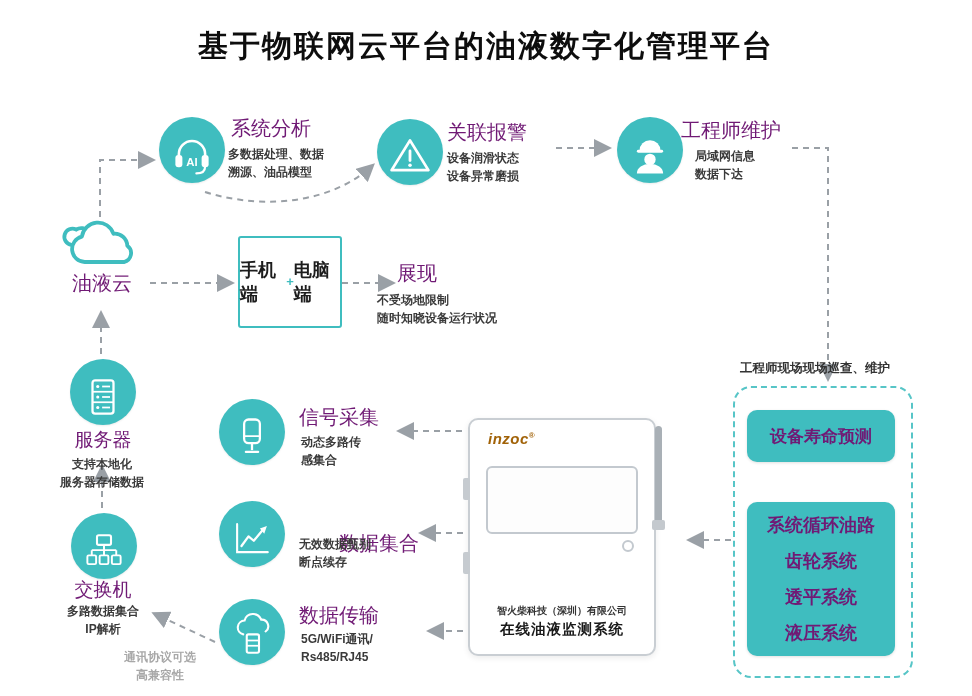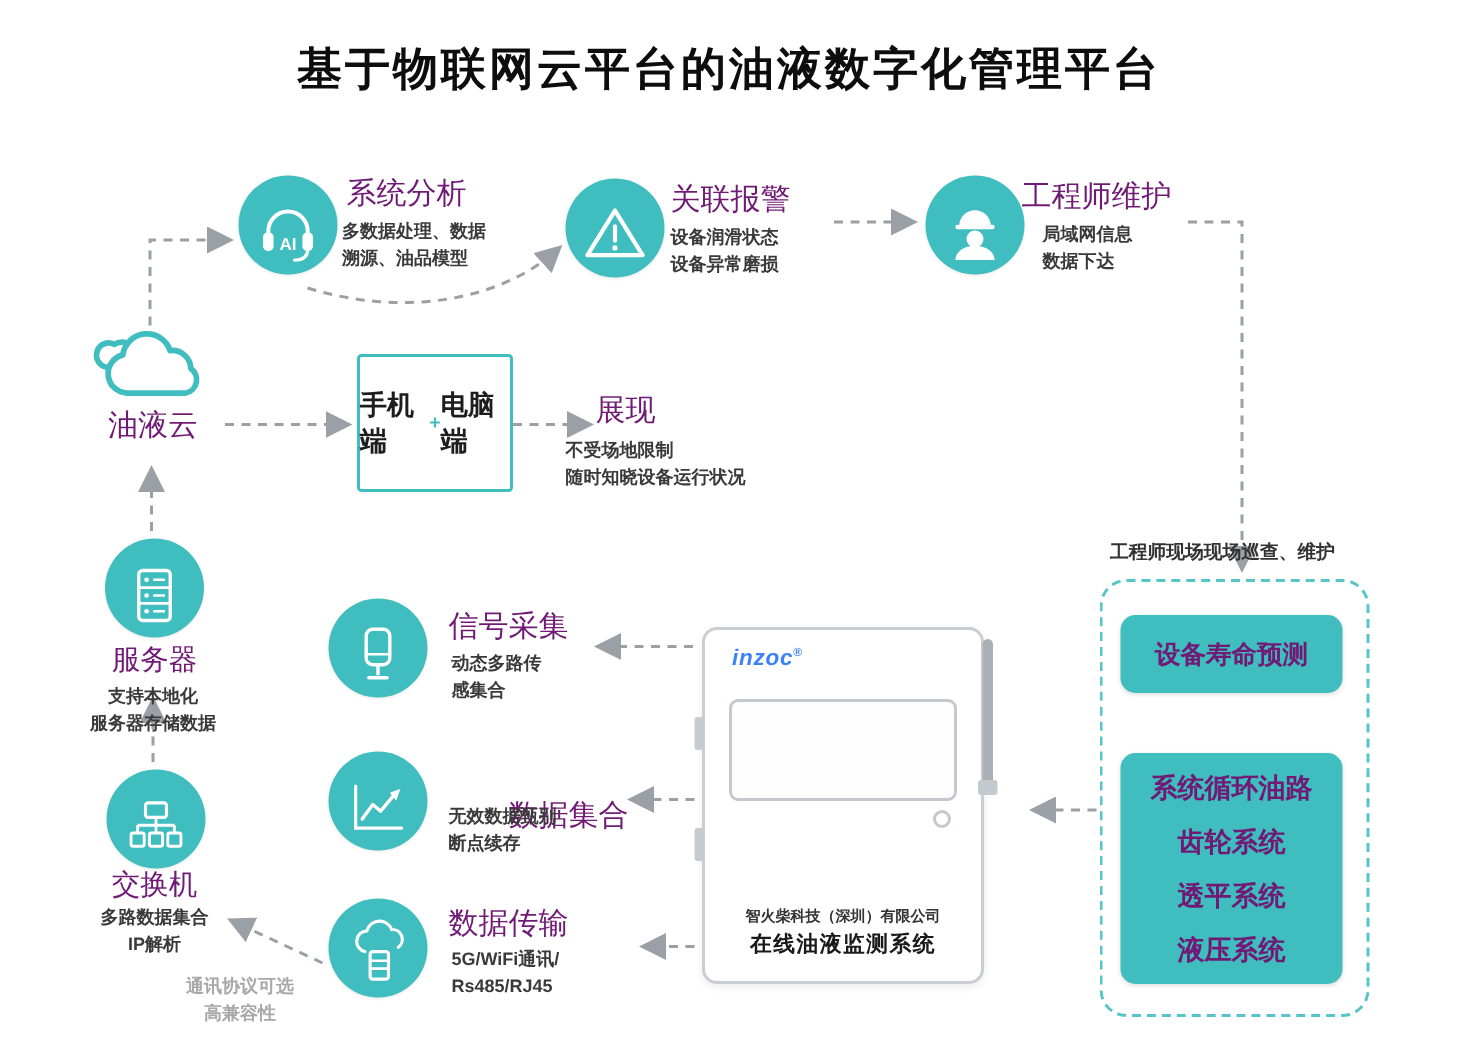--- a/index.html
+++ b/index.html
@@ -13,21 +13,21 @@
   .node-label{position:absolute;font-size:20px;font-weight:400;color:#701a75;white-space:nowrap;}
   .node-desc{position:absolute;font-size:12px;font-weight:600;color:#3a3a3a;line-height:18px;white-space:pre-line;}
   .center{text-align:center;}
   .gray-note{color:#a8a8a8;font-weight:600;}
   .tbox{position:absolute;left:238px;top:236px;width:100px;height:88px;border:2px solid #3FBDBF;
         border-radius:3px;background:#fff;display:flex;flex-direction:row;align-items:center;justify-content:center;}
   .tbox .t{font-size:18px;font-weight:800;color:#1d1d1d;line-height:24px;}
   .tbox .plus{color:#3FBDBF;font-size:13px;font-weight:800;line-height:12px;}
   .device{position:absolute;left:468px;top:418px;width:184px;height:234px;background:#fff;
           border:2px solid #c9ced3;border-radius:10px;box-shadow:0 2px 6px rgba(0,0,0,.08);}
-  .device .logo{position:absolute;left:18px;top:10px;font-size:15px;font-weight:800;color:#3b82f6;
+  .device .logo{position:absolute;left:18px;top:10px;font-size:15px;font-weight:800;color:#a16207;
                 letter-spacing:.5px;font-style:italic;}
   .device .logo sup{font-size:8px;font-style:normal;}
   .device .screen{position:absolute;left:16px;top:46px;width:148px;height:64px;border:2px solid #c3c9cf;border-radius:6px;background:#fdfdfd;}
   .device .knob{position:absolute;left:152px;top:120px;width:8px;height:8px;border:2px solid #c3c9cf;border-radius:50%;}
   .device .company{position:absolute;left:0;top:184px;width:100%;text-align:center;font-size:10px;font-weight:700;color:#333;}
   .device .product{position:absolute;left:0;top:200px;width:100%;text-align:center;font-size:14.5px;font-weight:800;color:#1a1a1a;letter-spacing:1px;}
   .device .antenna{position:absolute;left:185px;top:6px;width:7px;height:98px;background:#a9b0b6;border-radius:4px;}
   .device .antenna-base{position:absolute;left:182px;top:100px;width:13px;height:10px;background:#c4c9ce;border-radius:2px;}
   .device .tab{position:absolute;left:-7px;width:7px;height:22px;background:#c6cbd0;border-radius:2px;}
   .rightbox{position:absolute;left:733px;top:386px;width:176px;height:288px;border:2.5px dashed #57C5C7;border-radius:18px;}

